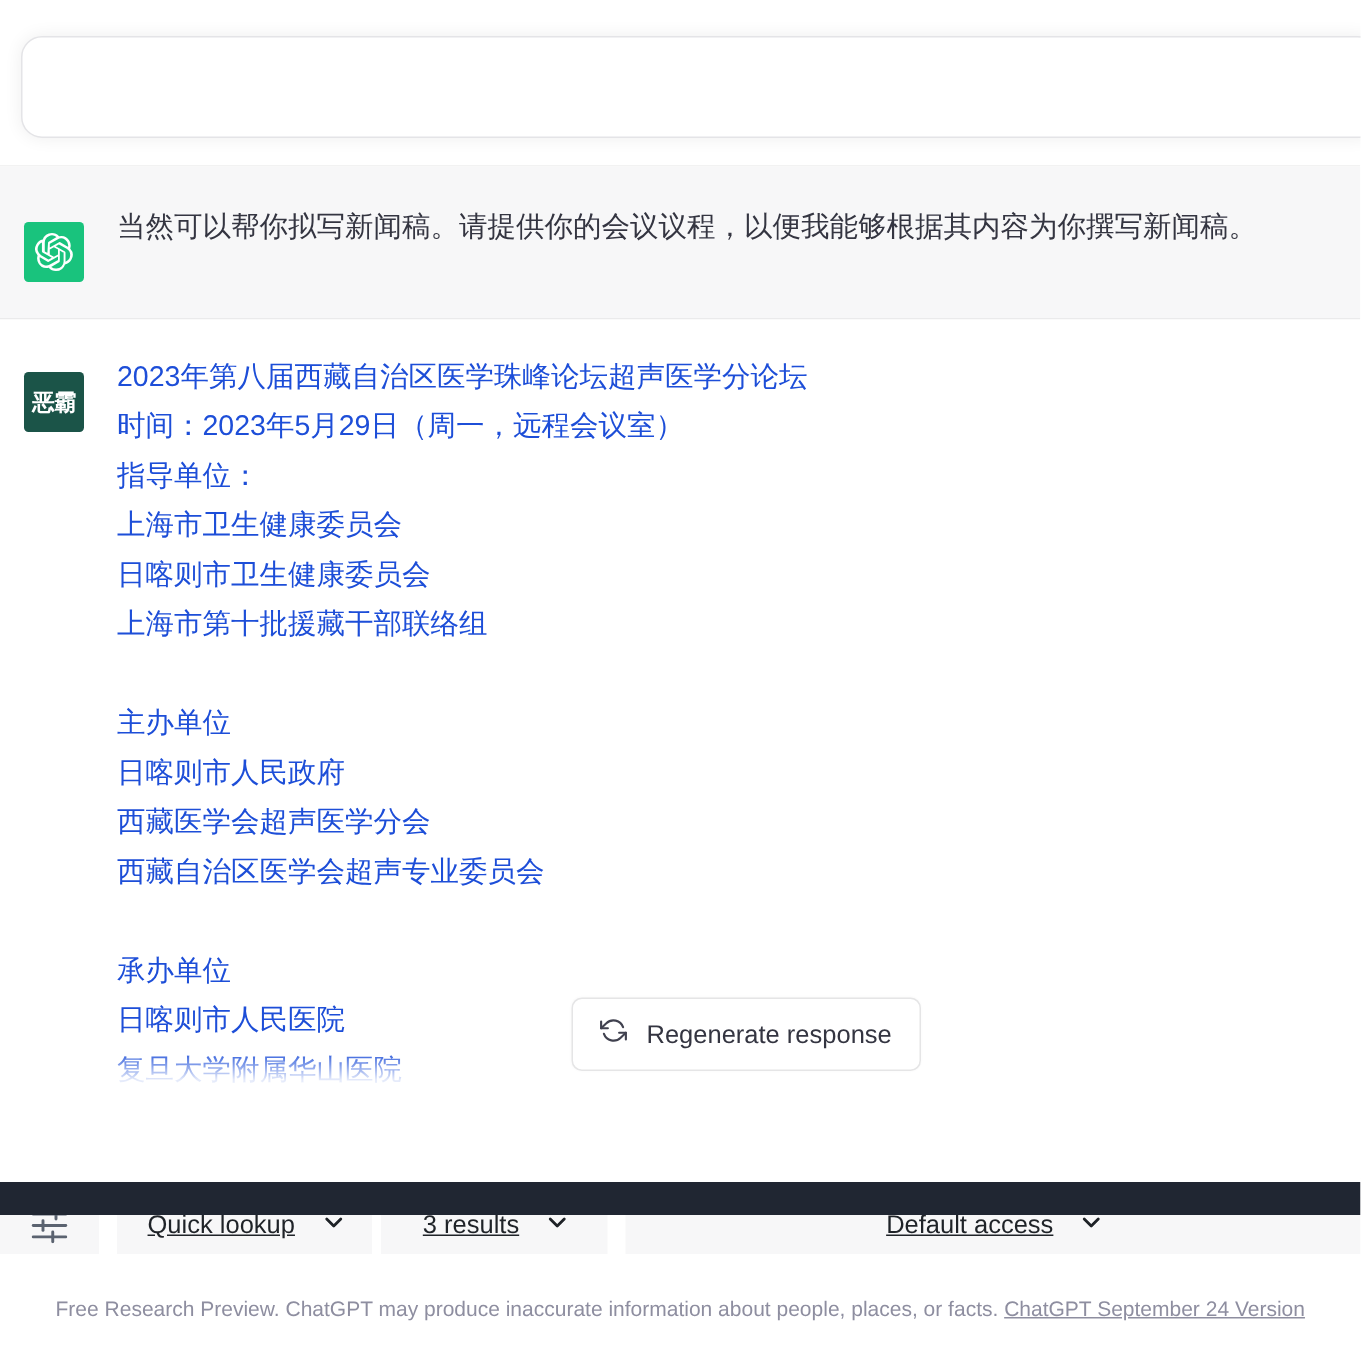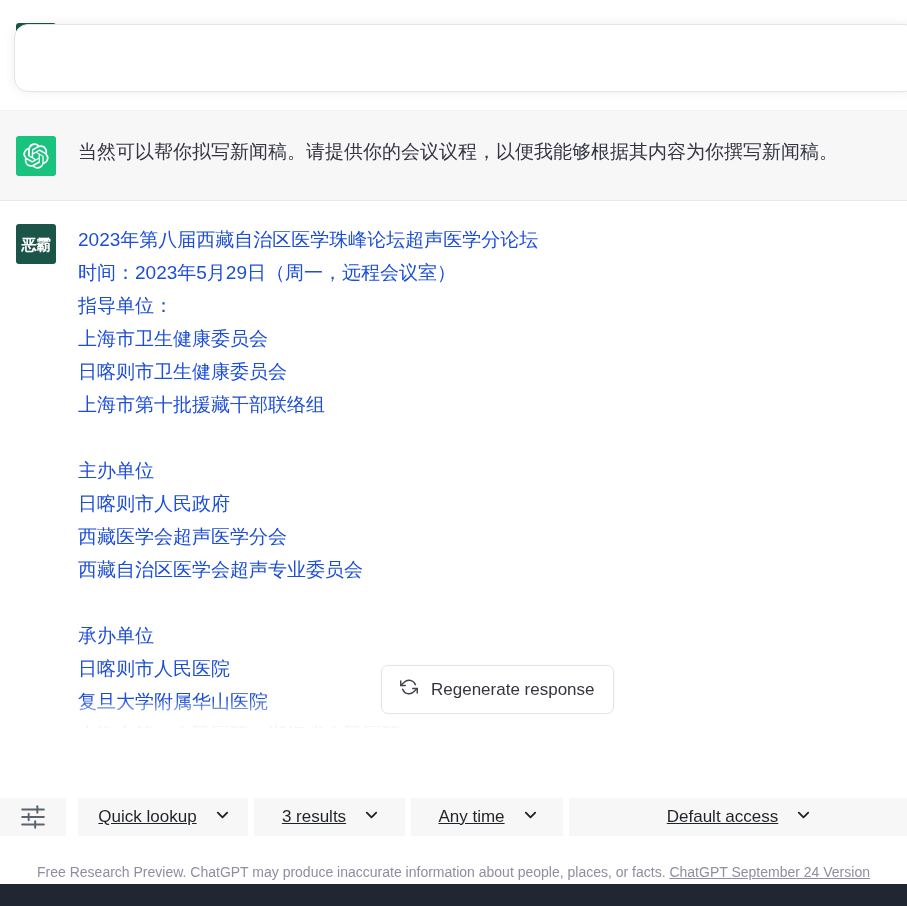--- a/index.html
+++ b/index.html
@@ -5,21 +5,21 @@
   * { box-sizing: border-box; }
   html, body {
     margin: 0; padding: 0;
     width: 907px; height: 906px;
     overflow: hidden;
     background: #ffffff;
     font-family: "Liberation Sans", "DejaVu Sans", sans-serif;
   }
   #app {
     position: relative;
-    width: 907px; height: 906px;
+    width: 907px; height: 810px;
     background: #ffffff;
   }
 
   
   .thread {
     position: absolute;
     top: 0; left: 0;
     width: 907px;
     height: 906px;
     overflow: hidden;
@@ -40,21 +40,21 @@
   .msg-row.assistant .msg-inner { padding-top: 24px; padding-bottom: 24px; }
 
   .avatar {
     width: 40px; height: 40px;
     flex: 0 0 40px;
     border-radius: 3px;
     display: flex;
     align-items: center;
     justify-content: center;
     overflow: hidden;
-    margin-top: 1px;
+    margin-top: 13px;
   }
   .avatar.user-av {
     background: #1b5448;
     color: #ffffff;
     font-size: 15px;
     font-weight: 700;
     letter-spacing: -0.5px;
     line-height: 1;
   }
   .avatar.bot-av { background: #19c37d; }
@@ -348,38 +348,30 @@
     <div class="wcg-cell cell-select w-results">
       <span class="sel-label">3 results</span>
       <span>
         <svg class="chev" viewBox="0 0 16 16" fill="none" stroke="currentColor" stroke-width="2" stroke-linecap="round" stroke-linejoin="round" xmlns="http://www.w3.org/2000/svg" aria-hidden="true">
             <polyline points="3 6 8 11 13 6"></polyline>
           </svg>
       </span>
     </div>
     <div class="wcg-gap"></div>
 
-    <div class="wcg-cell cell-select w-time">
-      <span class="sel-label">Any time</span>
+    <div class="wcg-gap"></div>
+
+    <div class="wcg-cell cell-select w-prompt">
+      <span class="sel-label">Default access</span>
       <span>
         <svg class="chev" viewBox="0 0 16 16" fill="none" stroke="currentColor" stroke-width="2" stroke-linecap="round" stroke-linejoin="round" xmlns="http://www.w3.org/2000/svg" aria-hidden="true">
             <polyline points="3 6 8 11 13 6"></polyline>
           </svg>
       </span>
     </div>
-    <div class="wcg-gap"></div>
-
-    <div class="wcg-cell cell-select w-prompt">
-      <span class="sel-label">Default access</span>
-      <span>
-        <svg class="chev" viewBox="0 0 16 16" fill="none" stroke="currentColor" stroke-width="2" stroke-linecap="round" stroke-linejoin="round" xmlns="http://www.w3.org/2000/svg" aria-hidden="true">
-            <polyline points="3 6 8 11 13 6"></polyline>
-          </svg>
-      </span>
-    </div>
 
   </div>
 
 
   <div class="oai-footer">
     <span>Free Research Preview. ChatGPT may produce inaccurate information about people, places, or facts. </span><a href="#">ChatGPT September 24 Version</a>
   </div>
 
   <div class="bottom-bar"></div>
 

